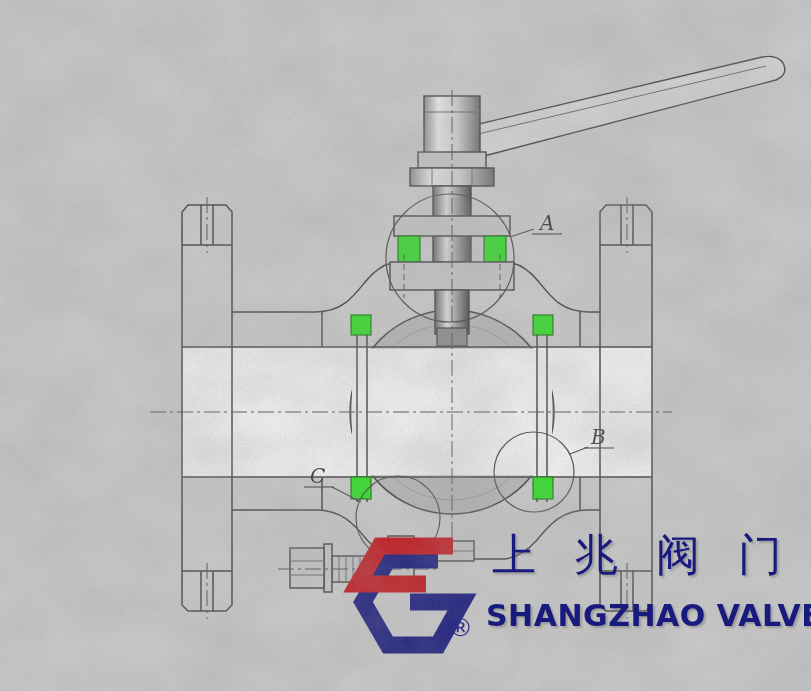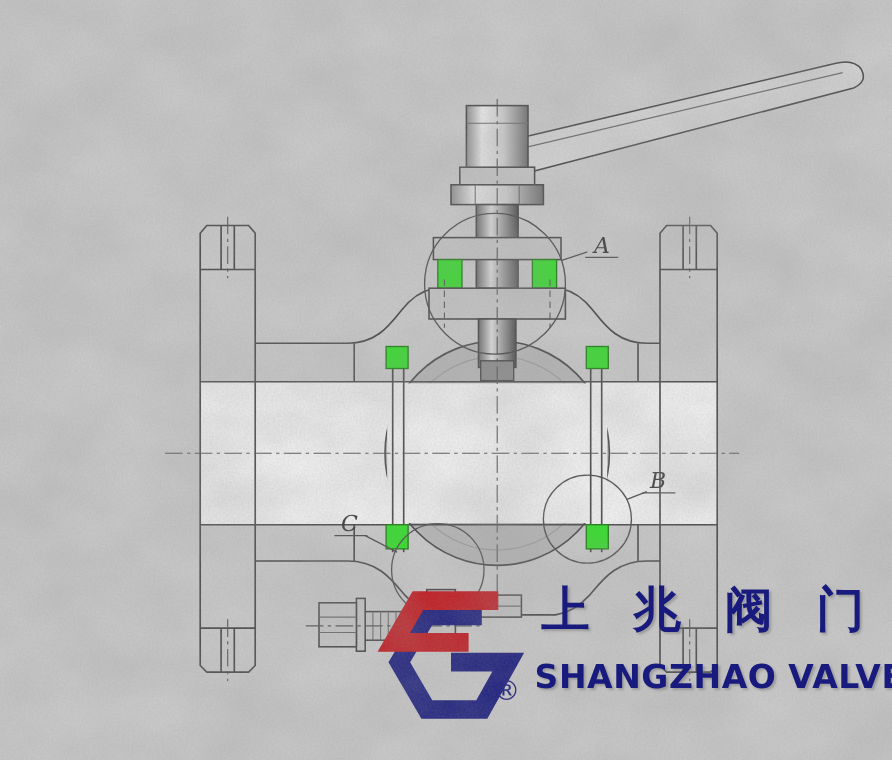--- a/index.html
+++ b/index.html
@@ -15,21 +15,21 @@
   .lnthin  { stroke:#6a6a6a; stroke-width:1; fill:none; }
   .centerline { stroke:#555; stroke-width:1; fill:none; stroke-dasharray:16 4 3 4; }
   .dashline   { stroke:#555; stroke-width:1; fill:none; stroke-dasharray:6 4; }
   .seal   { fill: var(--seal-highlight, #35dd2b); stroke: var(--seal-border, #1d7c13); stroke-width:1.2; }
   .ann    { stroke:#4f4f4f; stroke-width:1.2; fill:none; }
   .cad-label { font: italic 20px "DejaVu Serif", serif; fill:#383838; }
   .metal  { fill:#c6c6c6; stroke: var(--line-color,#474747); stroke-width:1.4; }
 
   .logo-cn {
     position:absolute; left:492px; top:531px; line-height:1.1;
-    font-size:44px; font-weight:bold; letter-spacing:12px; white-space:nowrap;
+    font-size:44px; font-weight:normal; letter-spacing:12px; white-space:nowrap;
     color: var(--logo-blue, #181a7d);
     text-shadow: 2px 2px 2px rgba(110,110,110,.45);
   }
   .logo-en {
     position:absolute; left:486px; top:599px; line-height:1.1;
     font-size:30px; font-weight:bold; letter-spacing:.5px; white-space:nowrap;
     color: var(--logo-blue, #181a7d);
     text-shadow: 2px 2px 2px rgba(110,110,110,.45);
   }
 </style>

